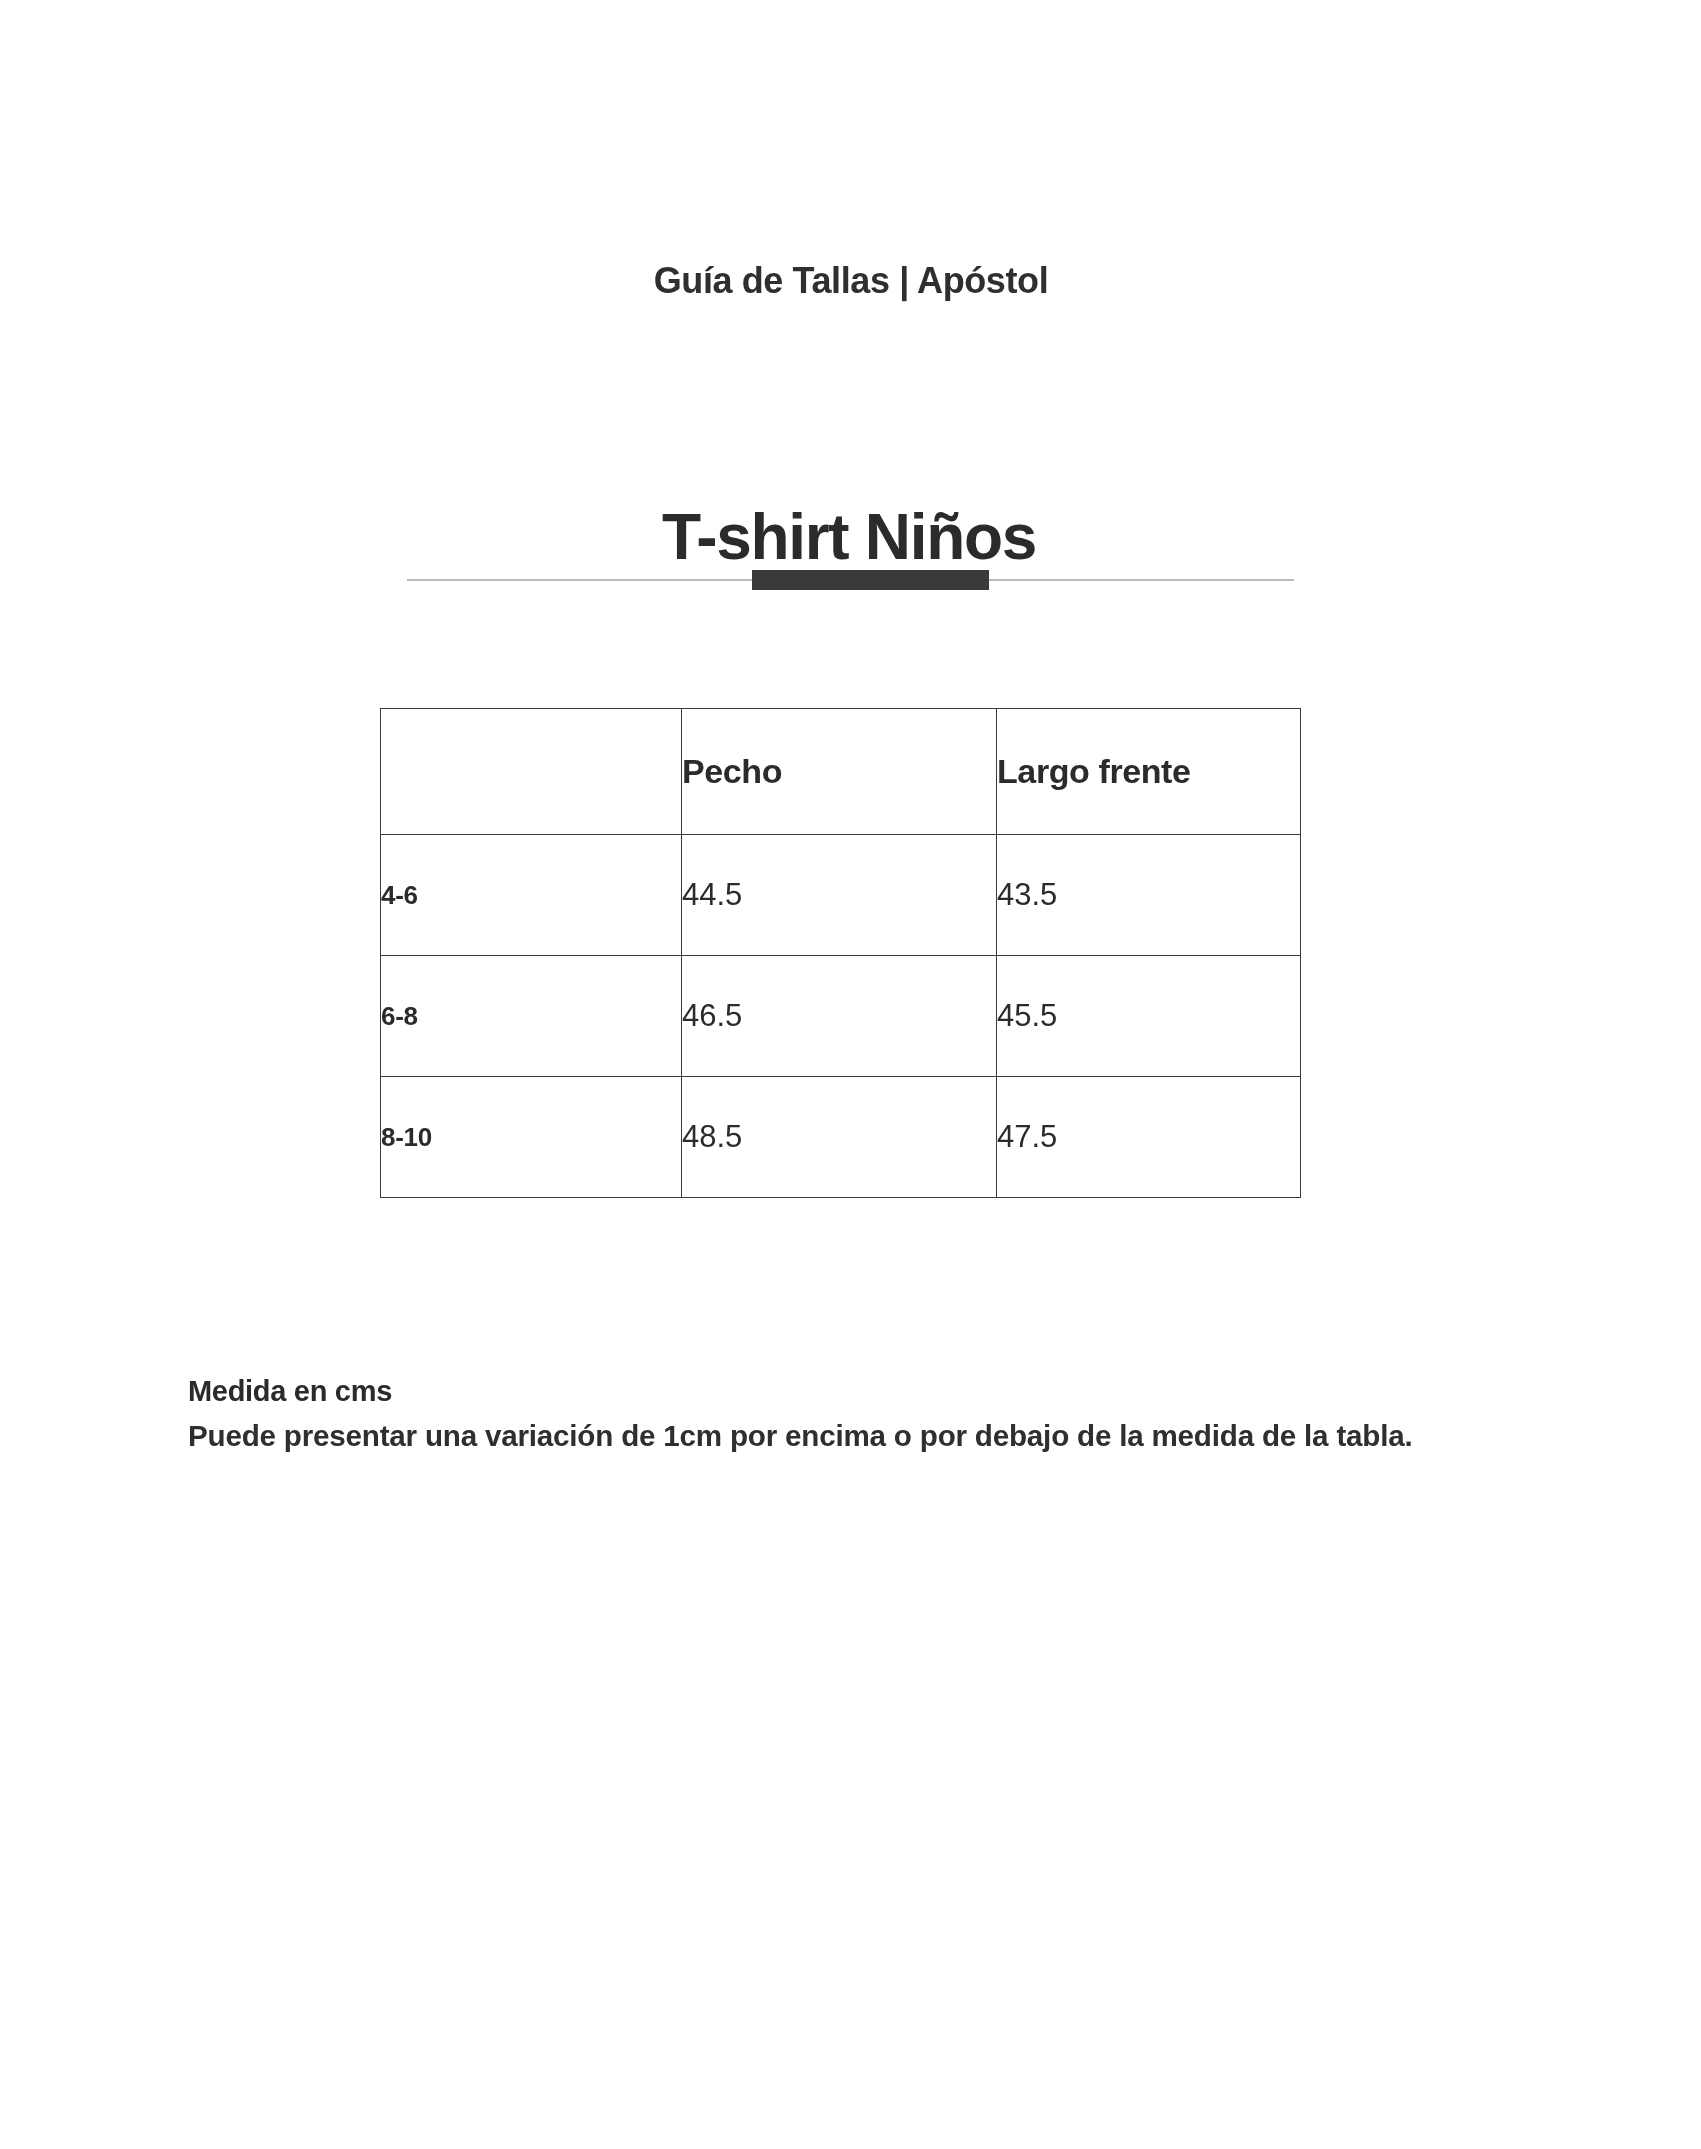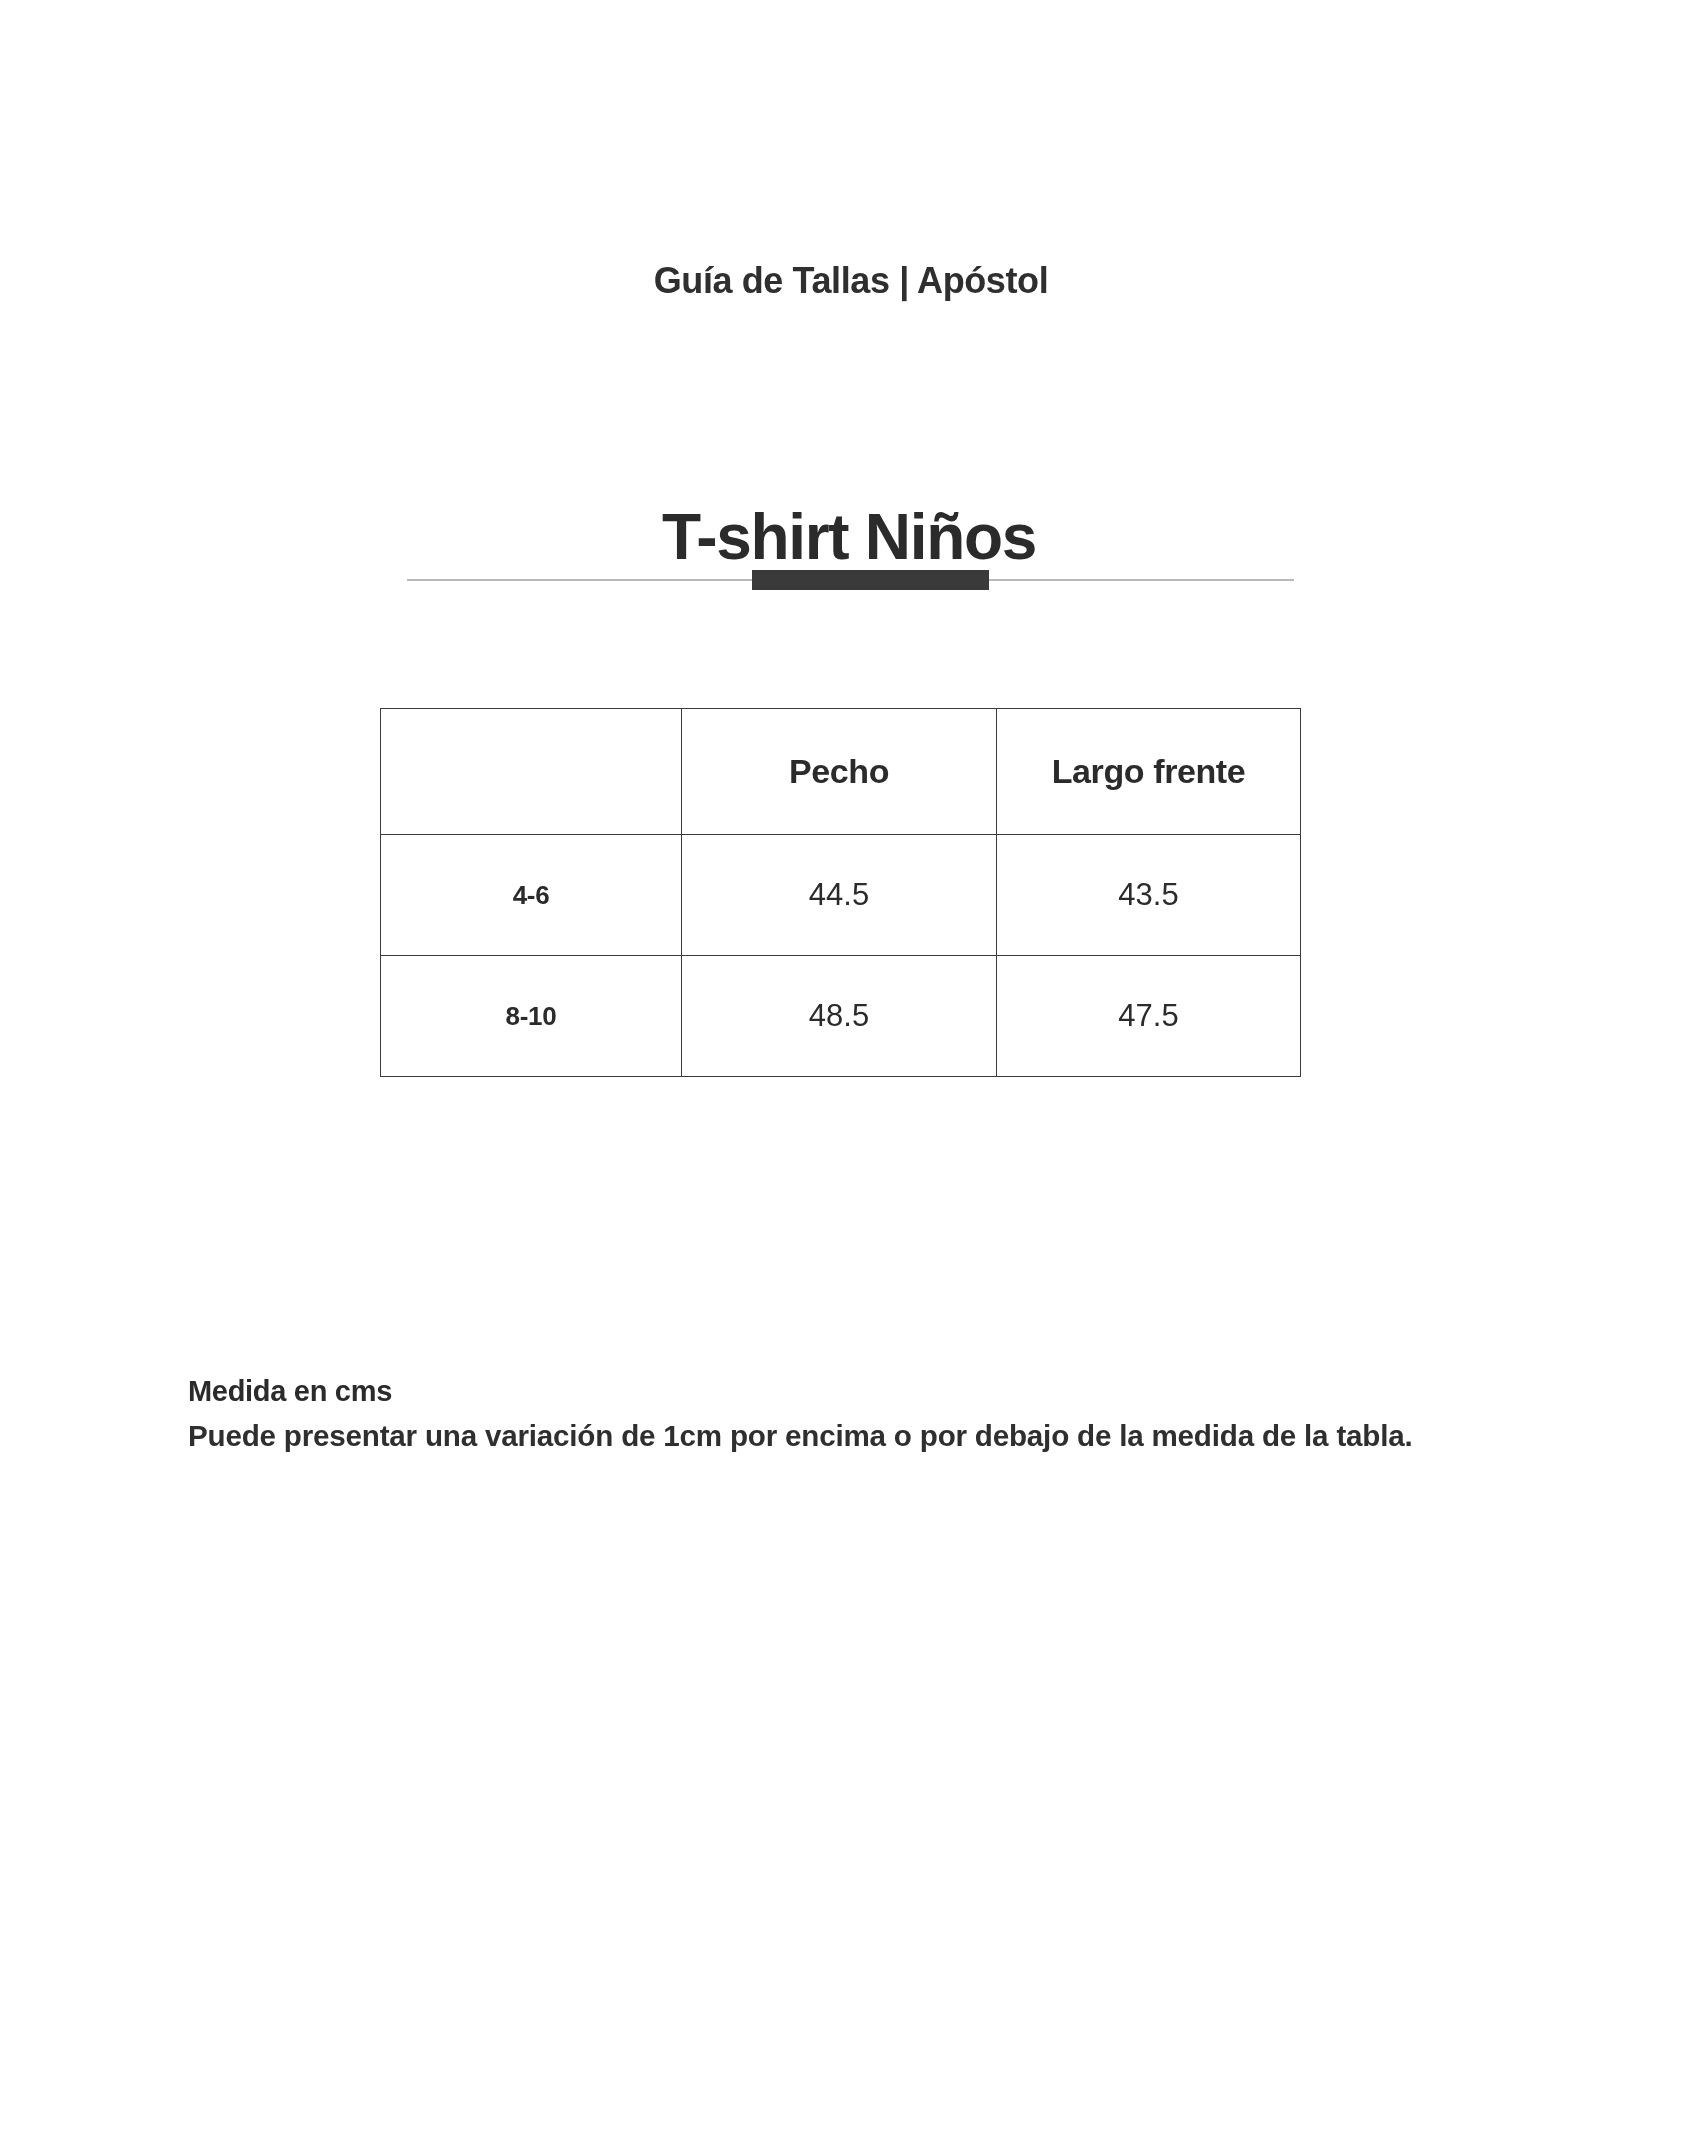--- a/index.html
+++ b/index.html
@@ -76,21 +76,21 @@
   
   .size-table {
     position: absolute;
     top: 708px;
     left: 380px;
     border-collapse: collapse;
     table-layout: fixed;
   }
   .size-table td, .size-table th {
     border: 1.8px solid #3b3b3b;
-    text-align: center;
+    text-align: left;
     vertical-align: middle;
     font-size: 31px;
     color: #2b2b2b;
     font-weight: 400;
     padding: 0;
   }
   .size-table col.c0 { width: 301px; }
   .size-table col.c1 { width: 315px; }
   .size-table col.c2 { width: 304px; }
 
@@ -162,20 +162,25 @@
         <th>Largo frente</th>
       </tr>
     </thead>
     <tbody>
       <tr>
         <td class="rowhead">4-6</td>
         <td>44.5</td>
         <td>43.5</td>
       </tr>
       <tr>
+        <td class="rowhead">6-8</td>
+        <td>46.5</td>
+        <td>45.5</td>
+      </tr>
+      <tr>
         <td class="rowhead">8-10</td>
         <td>48.5</td>
         <td>47.5</td>
       </tr>
     </tbody>
   </table>
 
   <div class="notes">
     <div class="notes-title">Medida en cms</div>
     <div class="notes-body">Puede presentar una variación de 1cm por encima o por debajo de la medida de la tabla.</div>

